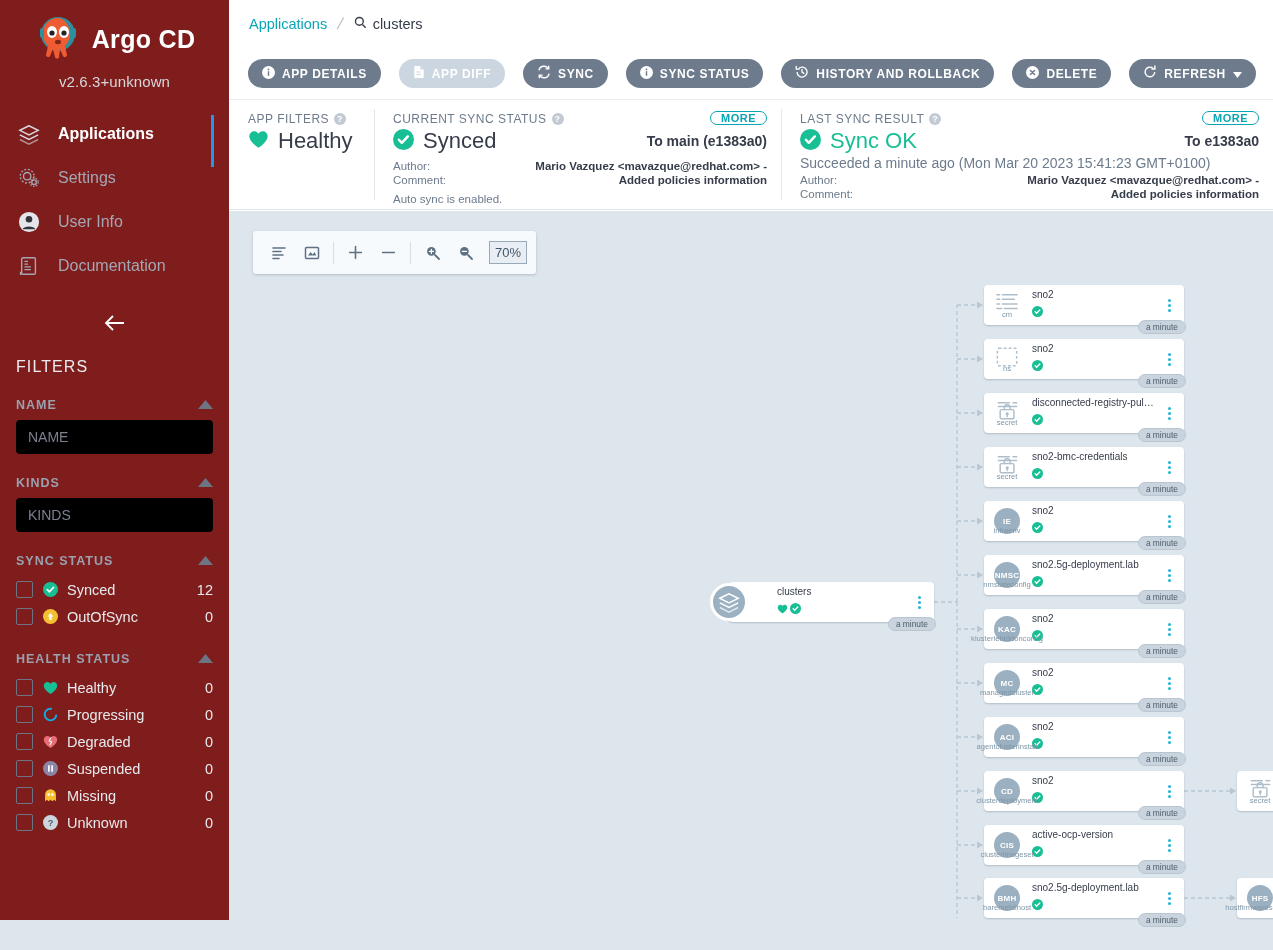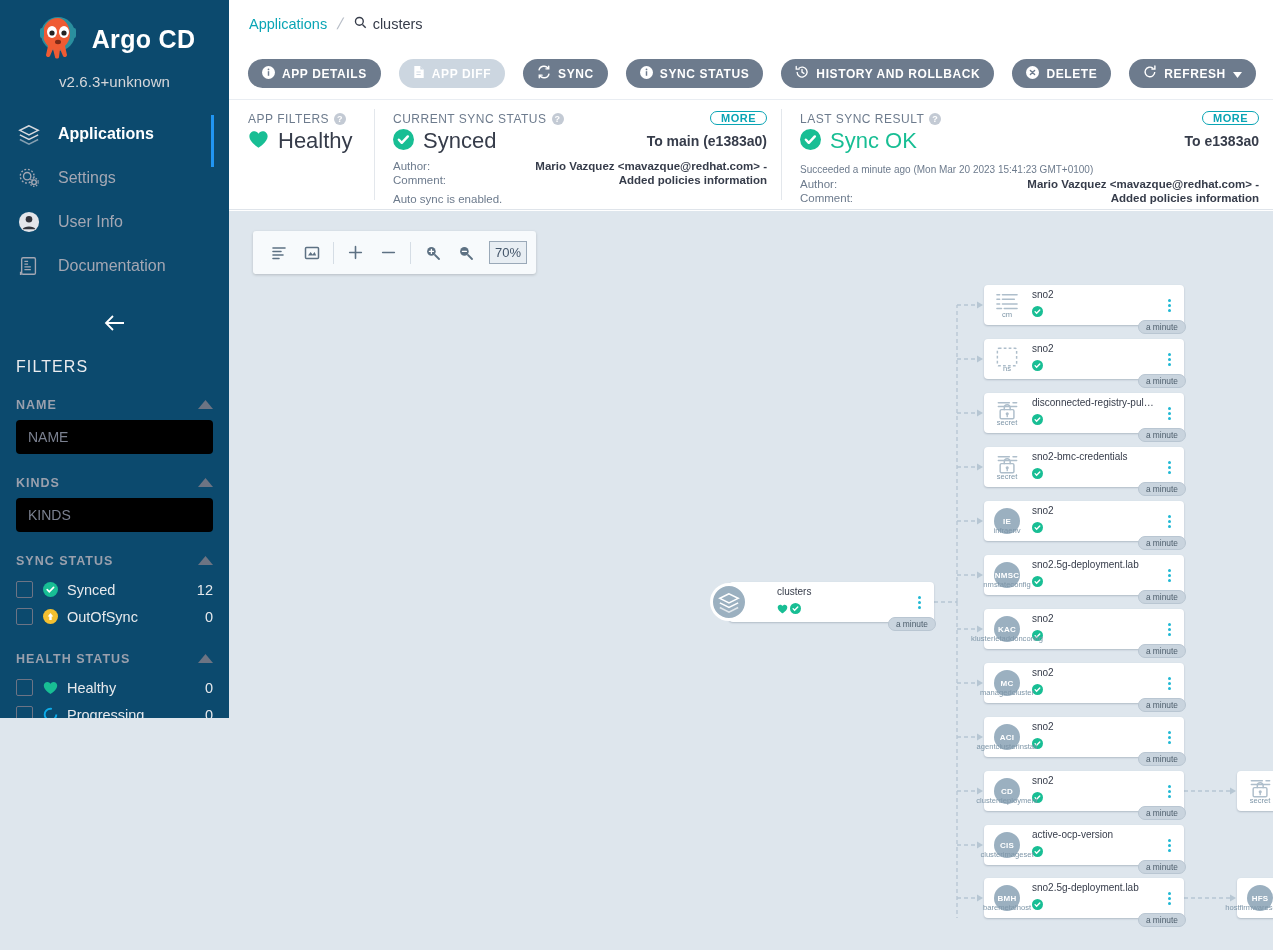--- a/index.html
+++ b/index.html
@@ -6,22 +6,22 @@
   html, body {
     width: 1273px; height: 950px;
     font-family: "Liberation Sans", sans-serif;
     overflow: hidden;
     background: #dee6ed;
   }
   #app { position: relative; width: 1273px; height: 950px; display: flex; }
 
   
   #sidebar {
-    width: 229px; height: 718px;
-    background: #0c4a6e;
+    width: 229px; height: 920px;
+    background: #7f1d1d;
     flex: 0 0 229px;
     position: relative;
     overflow: hidden;
   }
   .brand {
     display: flex; align-items: center; justify-content: center;
     gap: 10px; padding-top: 14px;
   }
   .brand-logo { width: 48px; height: 50px; position: relative; flex: 0 0 48px;}
   .brand-title {
@@ -128,21 +128,21 @@
     position:absolute; top: 11px; right: 14px;
     border: 1px solid #0aa5b5; color:#0aa5b5; background:#fff;
     border-radius: 11px; font-size: 11px; font-weight:bold; letter-spacing:.5px;
     padding: 0 10px; cursor:pointer;
     font-family: "Liberation Sans", sans-serif;
   }
   .to-rev {
     position:absolute; right: 14px; top: 33px;
     font-size: 14px; color:#363c4a; font-weight:bold;
   }
-  .succ-line { font-size: 10px; color:#6d7b8d; margin-top:10px; }
+  .succ-line { font-size: 14px; color:#6d7b8d; margin-top:1px; }
   .autosync { font-size: 11.5px; color:#6d7b8d; margin-top: 6px; }
 
   
   .canvas {
     position:absolute; left:0; right:0; top: 211px; bottom: 0;
     background: #dee6ed; overflow: hidden;
   }
   .gtoolbar {
     position:absolute; left: 24px; top: 20px;
     height: 43px; background:#f7fafc; border-radius: 3px;

